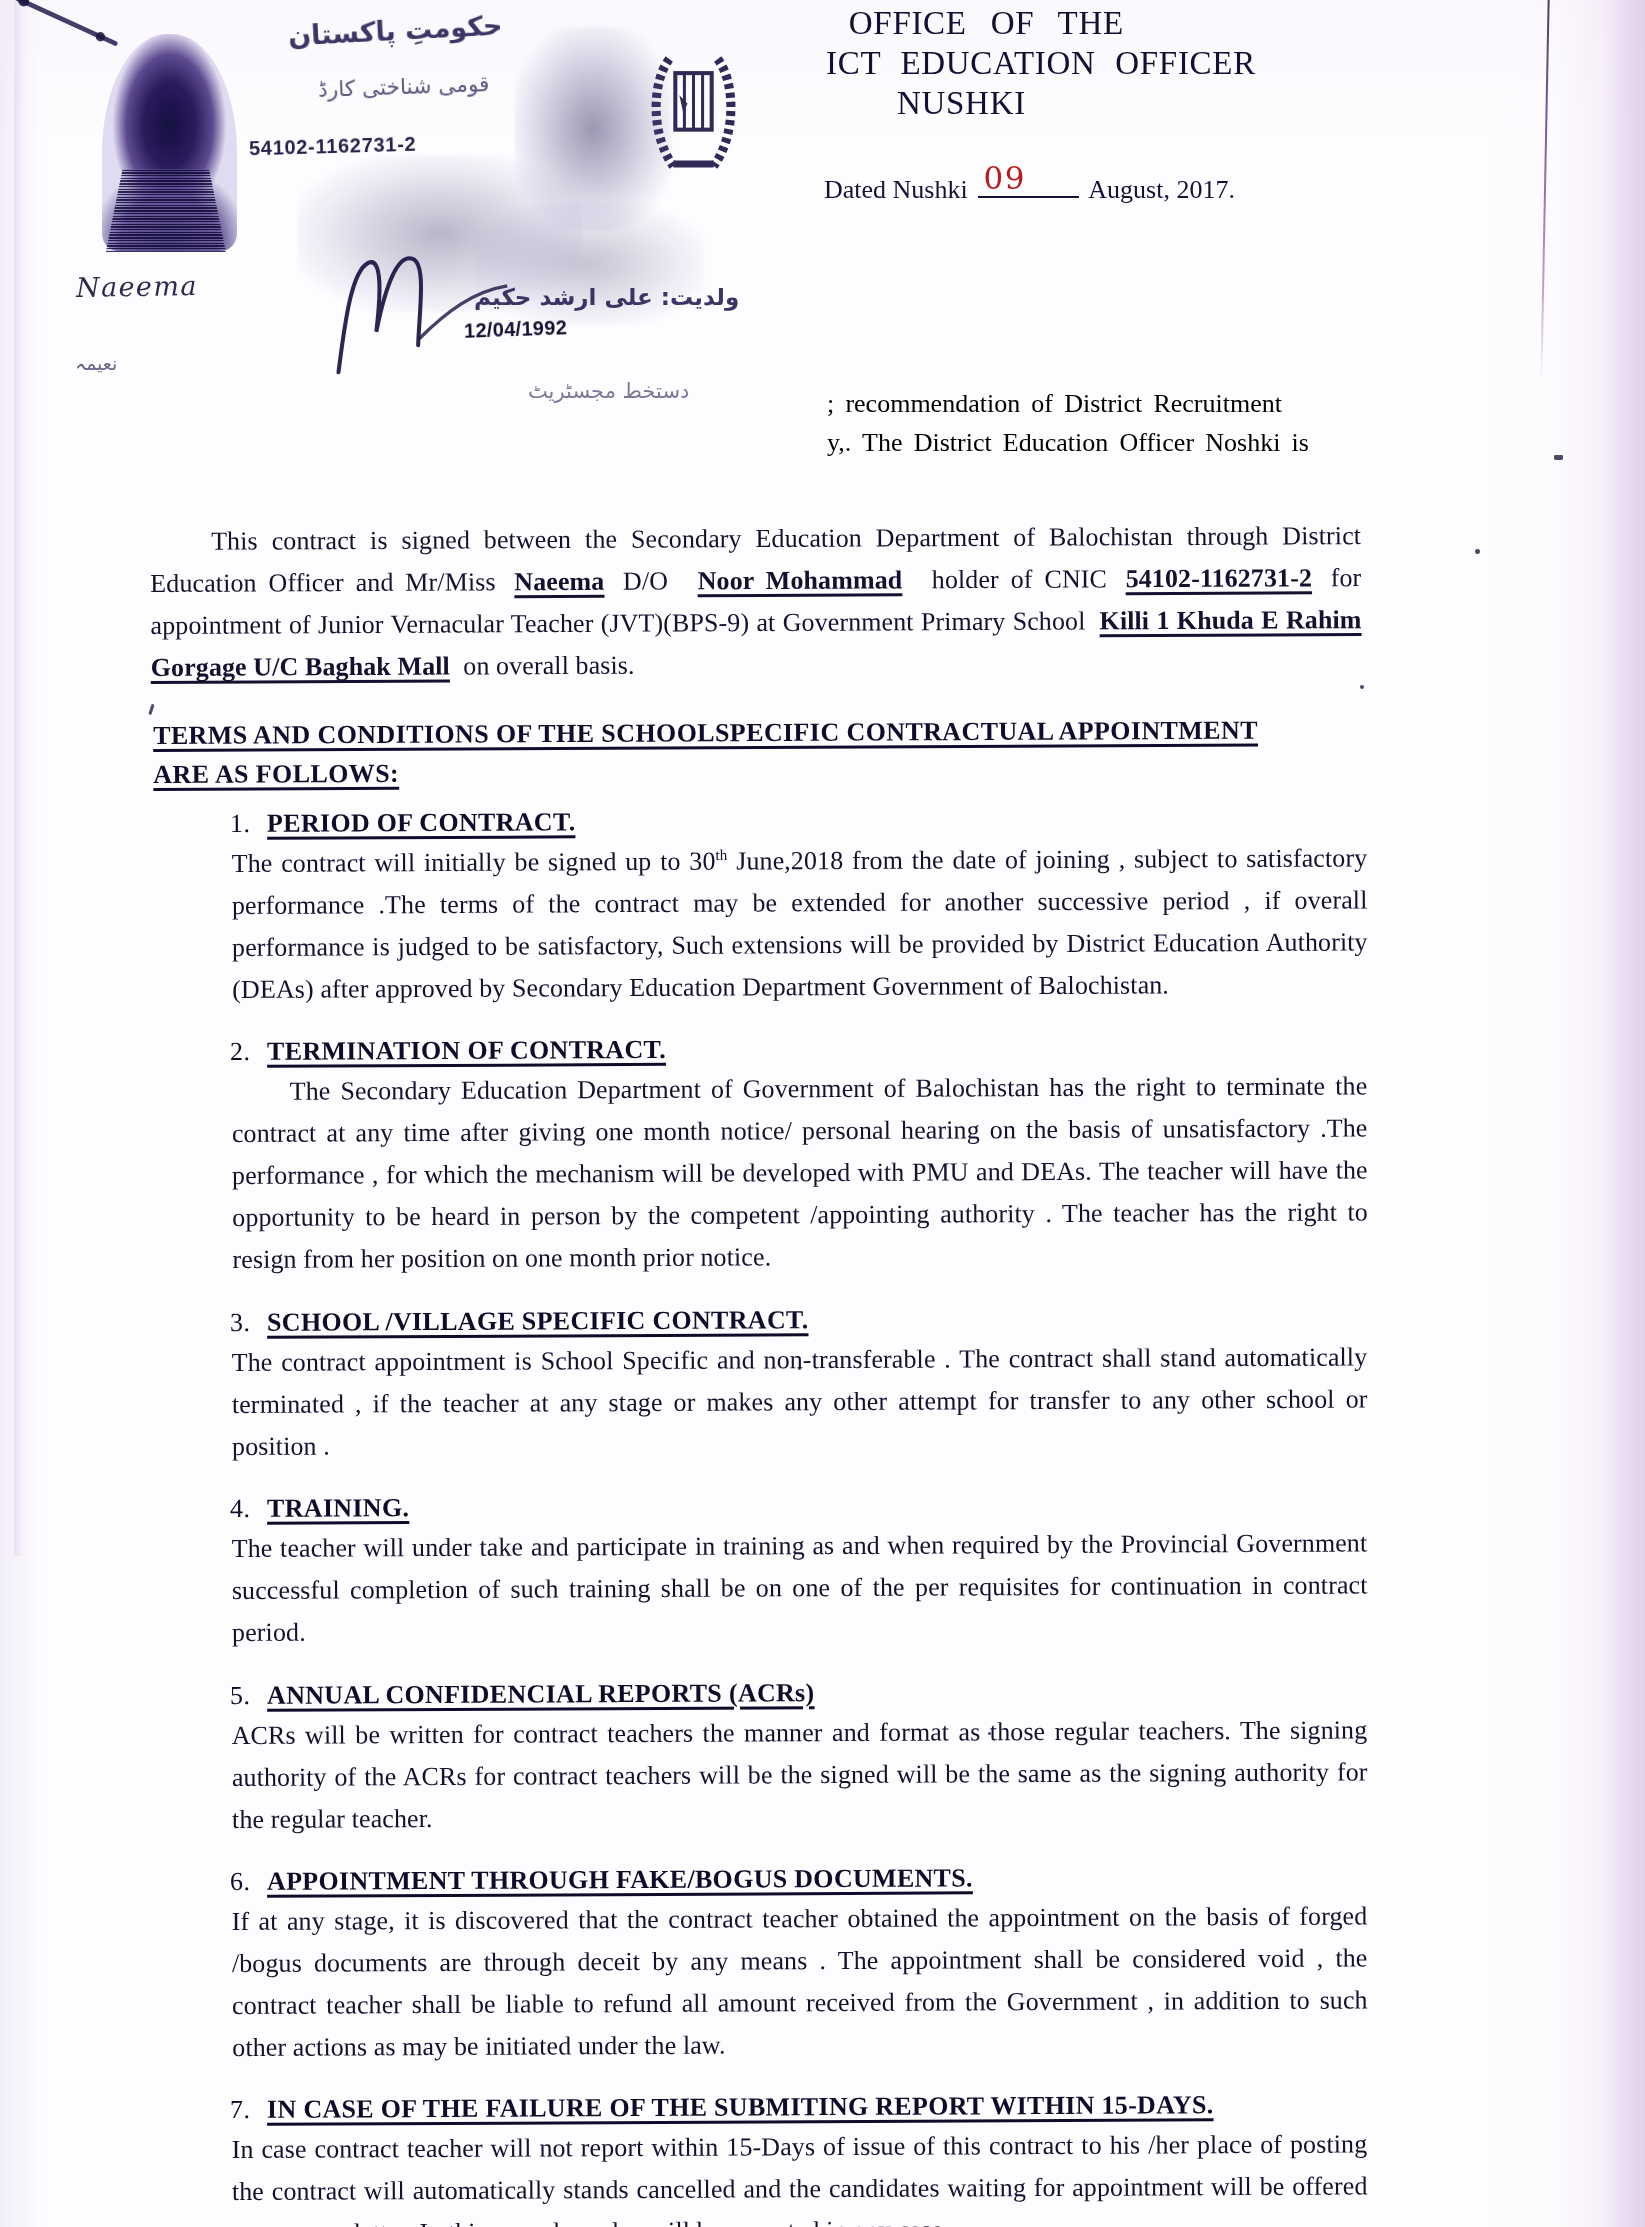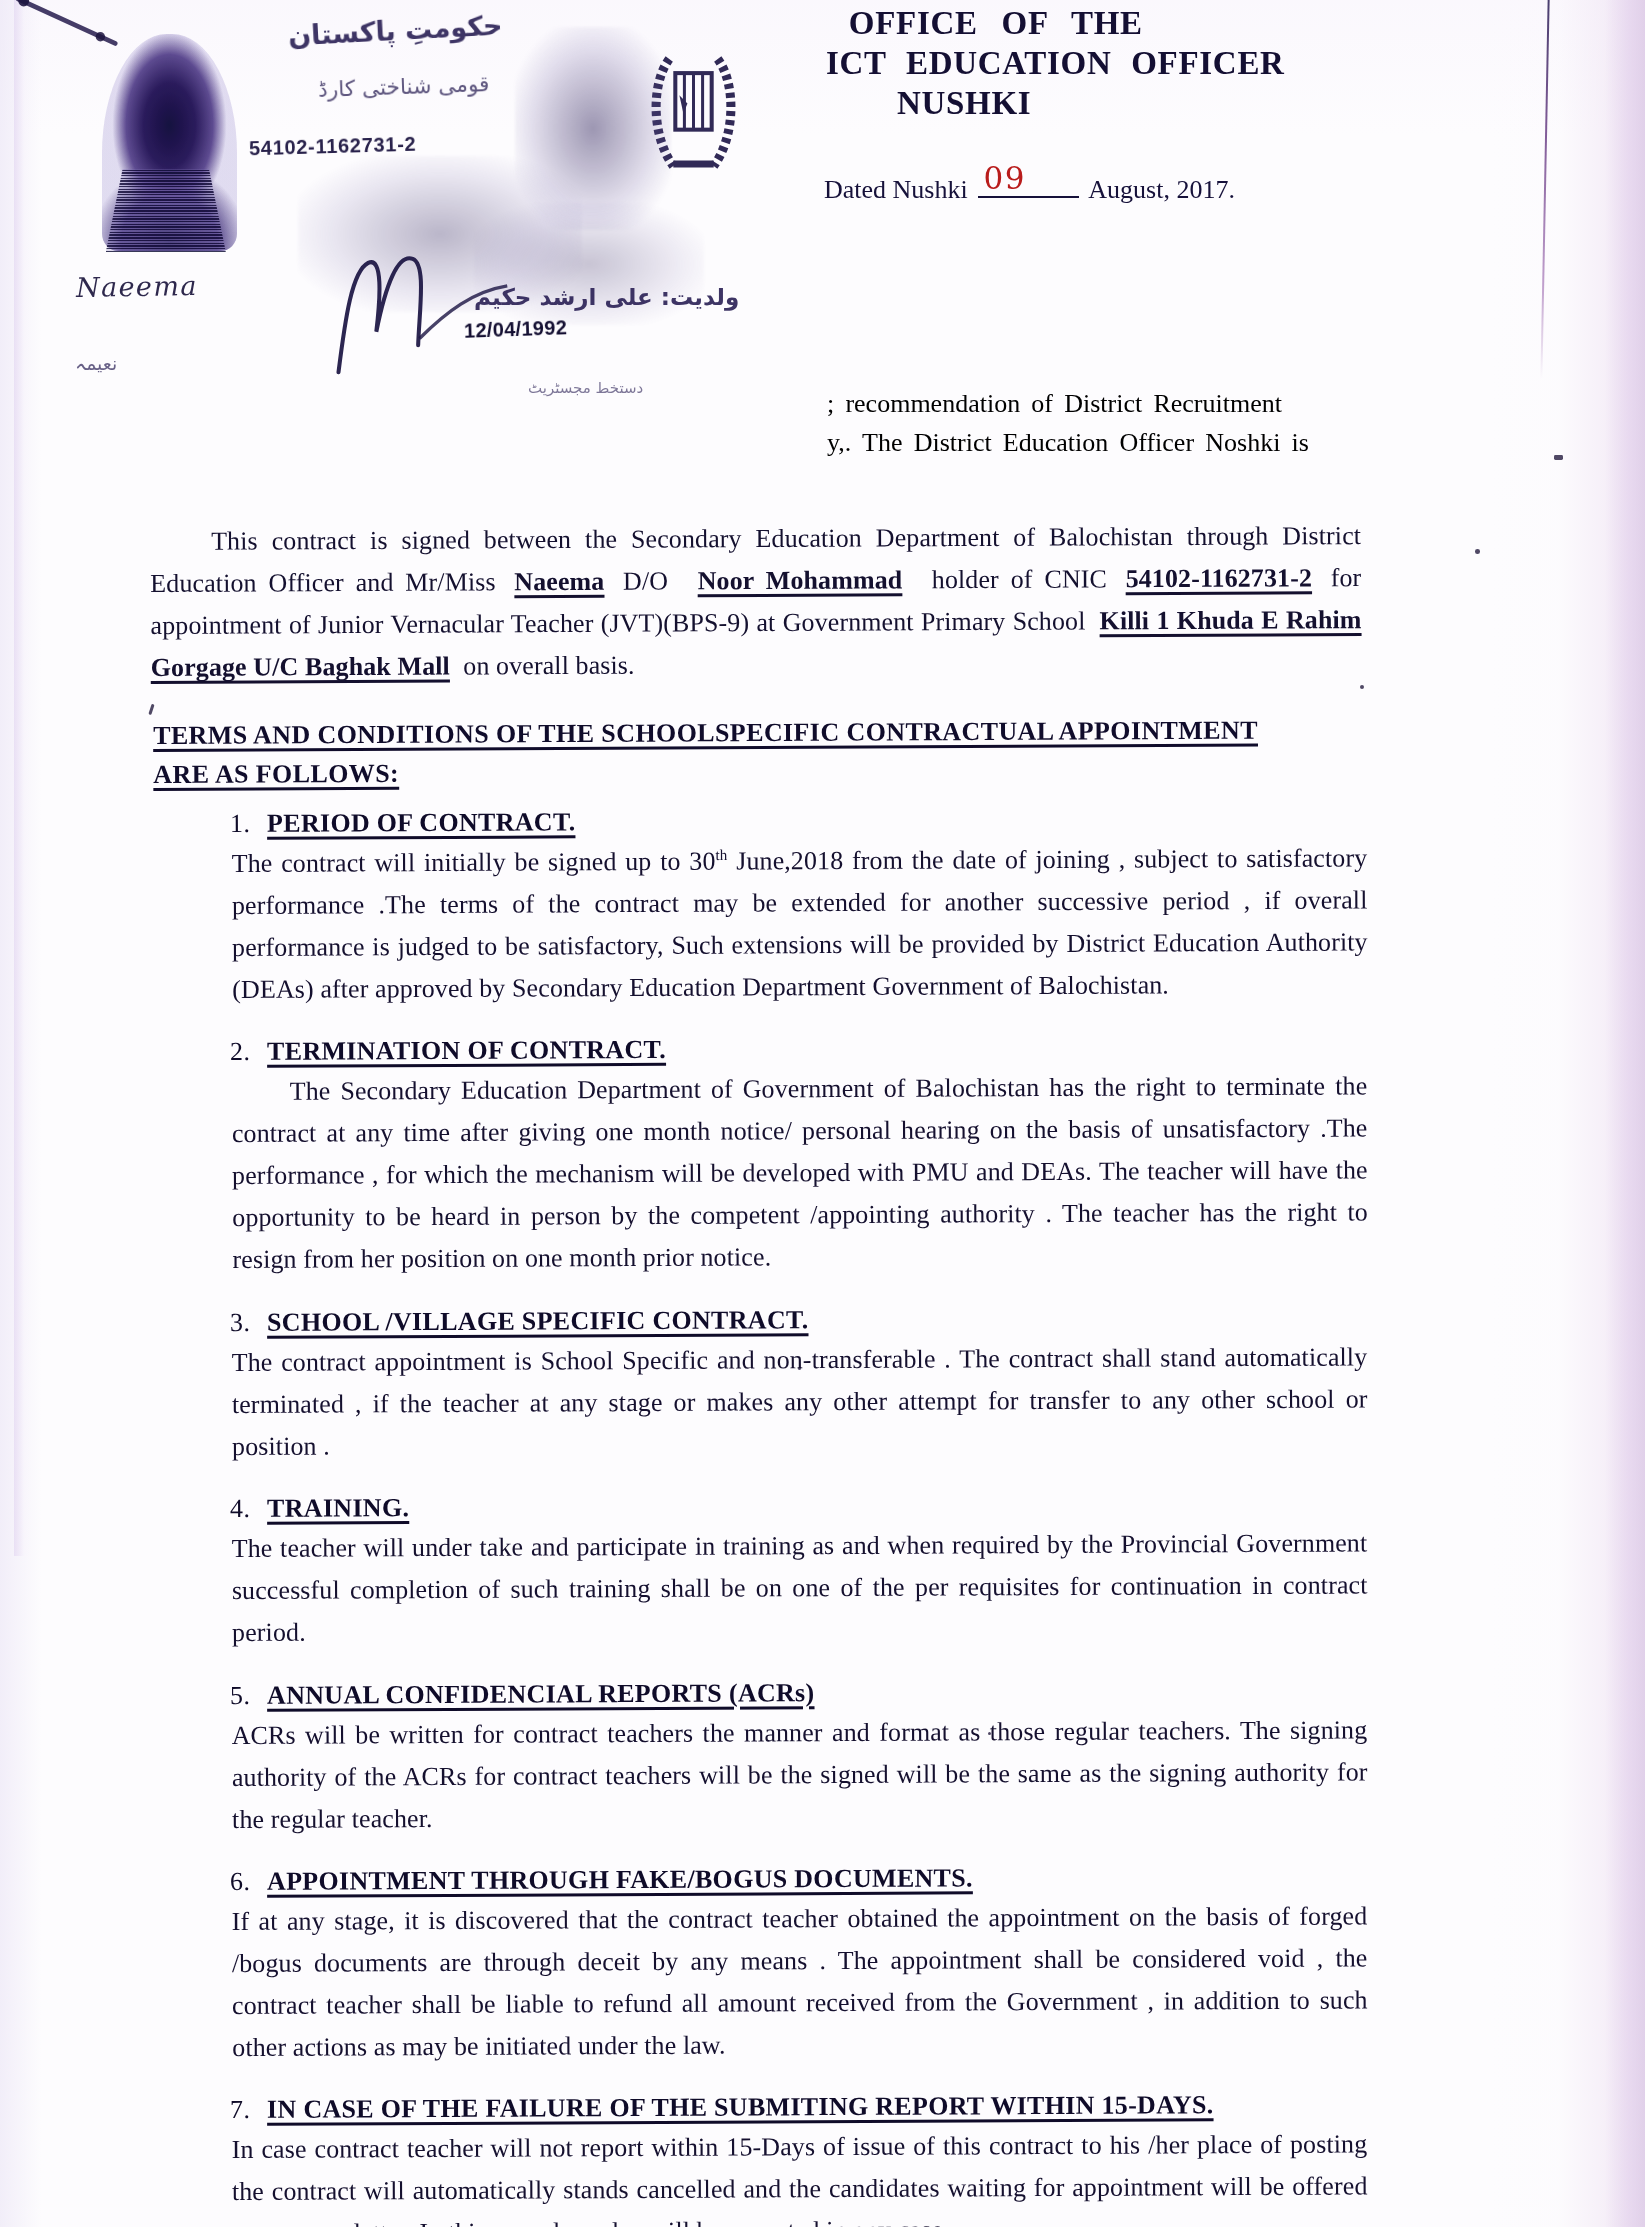--- a/index.html
+++ b/index.html
@@ -160,21 +160,20 @@
     position: absolute;
     pointer-events: none;
   }
 
   
   .letterhead {
     position: absolute;
     left: 842px;
     top: 5.4px;
     width: 528px;
-    font-weight: bold;
   }
   .letterhead .lh-line {
     font-family: "Liberation Serif", serif;
     font-size: 33px;
     letter-spacing: 0.7px;
     color: #140f33;
     white-space: nowrap;
     margin-bottom: 2.7px;
     filter: blur(0.1px);
   }
@@ -357,21 +356,21 @@
 
     <svg class="pen-stroke" style="left:223px;top:244px;width:284px;height:135px;" viewBox="0 0 420 200">
       <path d="M30 190 C40 110 50 40 74 28 C96 18 92 80 86 130 C100 60 118 14 140 22 C160 30 150 96 148 150" stroke="#1a1342" stroke-width="6" fill="none" stroke-linecap="round" opacity=".92"></path>
       <path d="M150 140 C190 100 230 70 280 62" stroke="#1a1342" stroke-width="5" fill="none" opacity=".8"></path>
     </svg>
 
     <div class="urdu-line" style="left:379px;top:284px;font-size:23px;font-weight:bold;">ولدیت: علی ارشد حکیم</div>
 
     <div class="stamp-date">12/04/1992</div>
 
-    <div class="urdu-line" style="left:433px;top:379px;font-size:15px;opacity:.6;">دستخط مجسٹریٹ</div>
+    <div class="urdu-line" style="left:433px;top:379px;font-size:21px;opacity:.6;">دستخط مجسٹریٹ</div>
   </div>
 
   <div class="letterhead">
     <div class="lh-line lh-l1">OFFICE  OF  THE</div>
     <div class="lh-line lh-l2">ICT  EDUCATION  OFFICER</div>
     <div class="lh-line lh-l3">NUSHKI</div>
   </div>
 
   <div class="dateline">
     <span>Dated Nushki</span>

